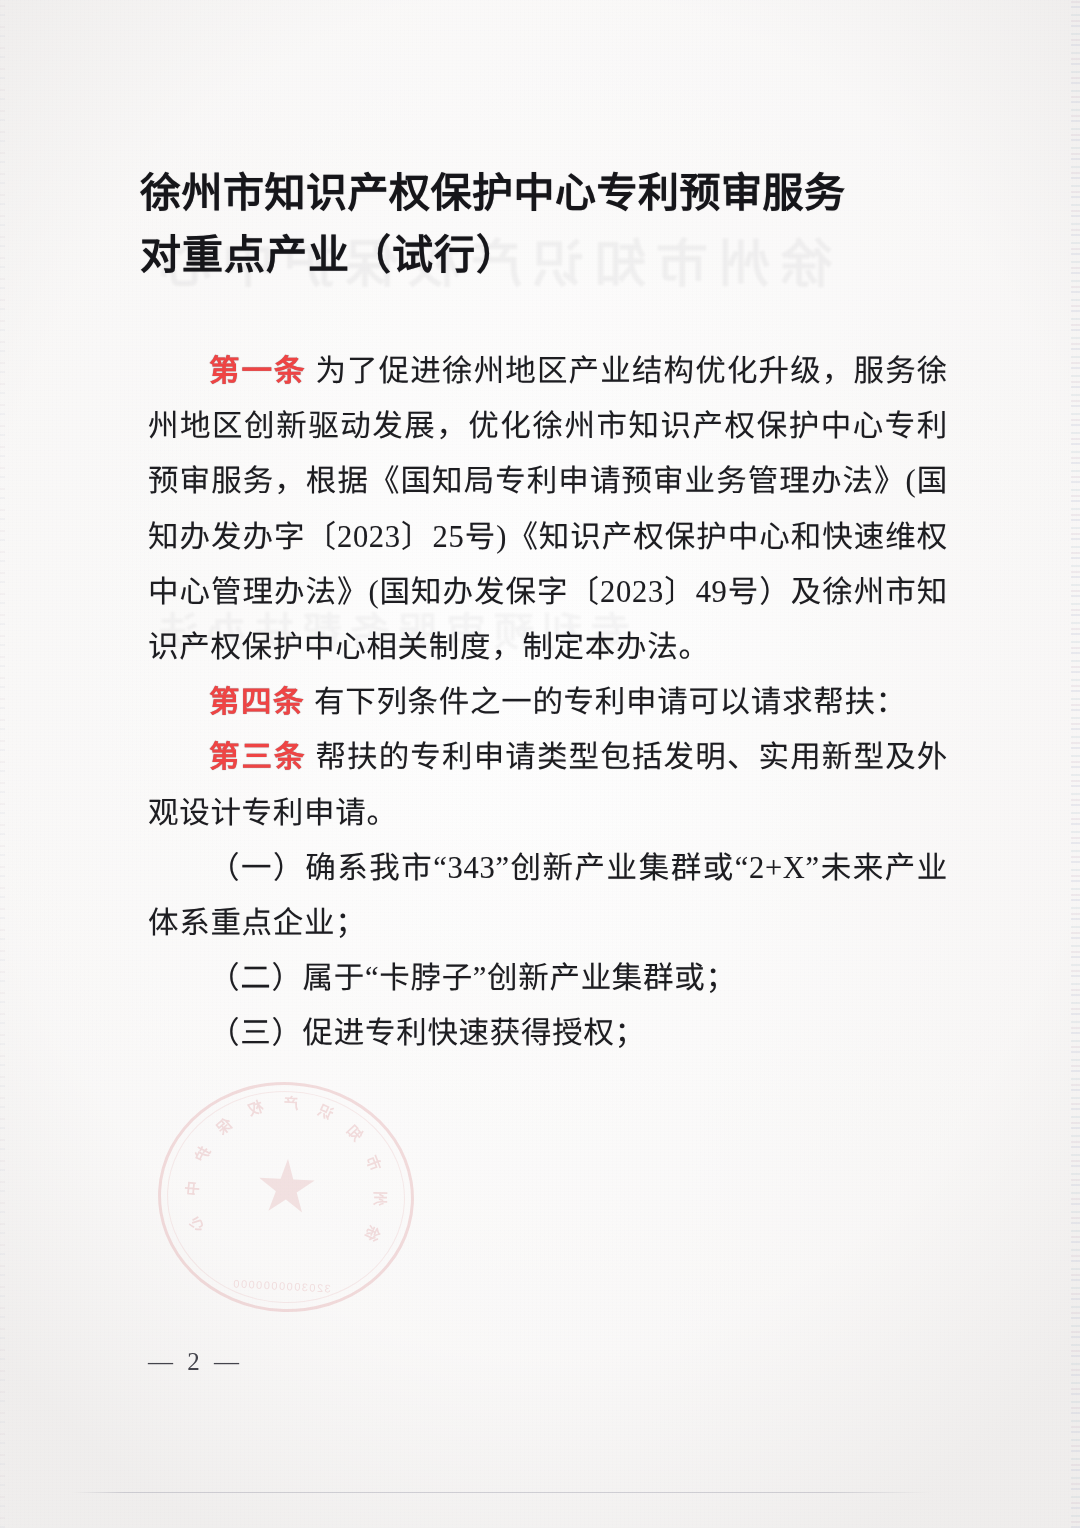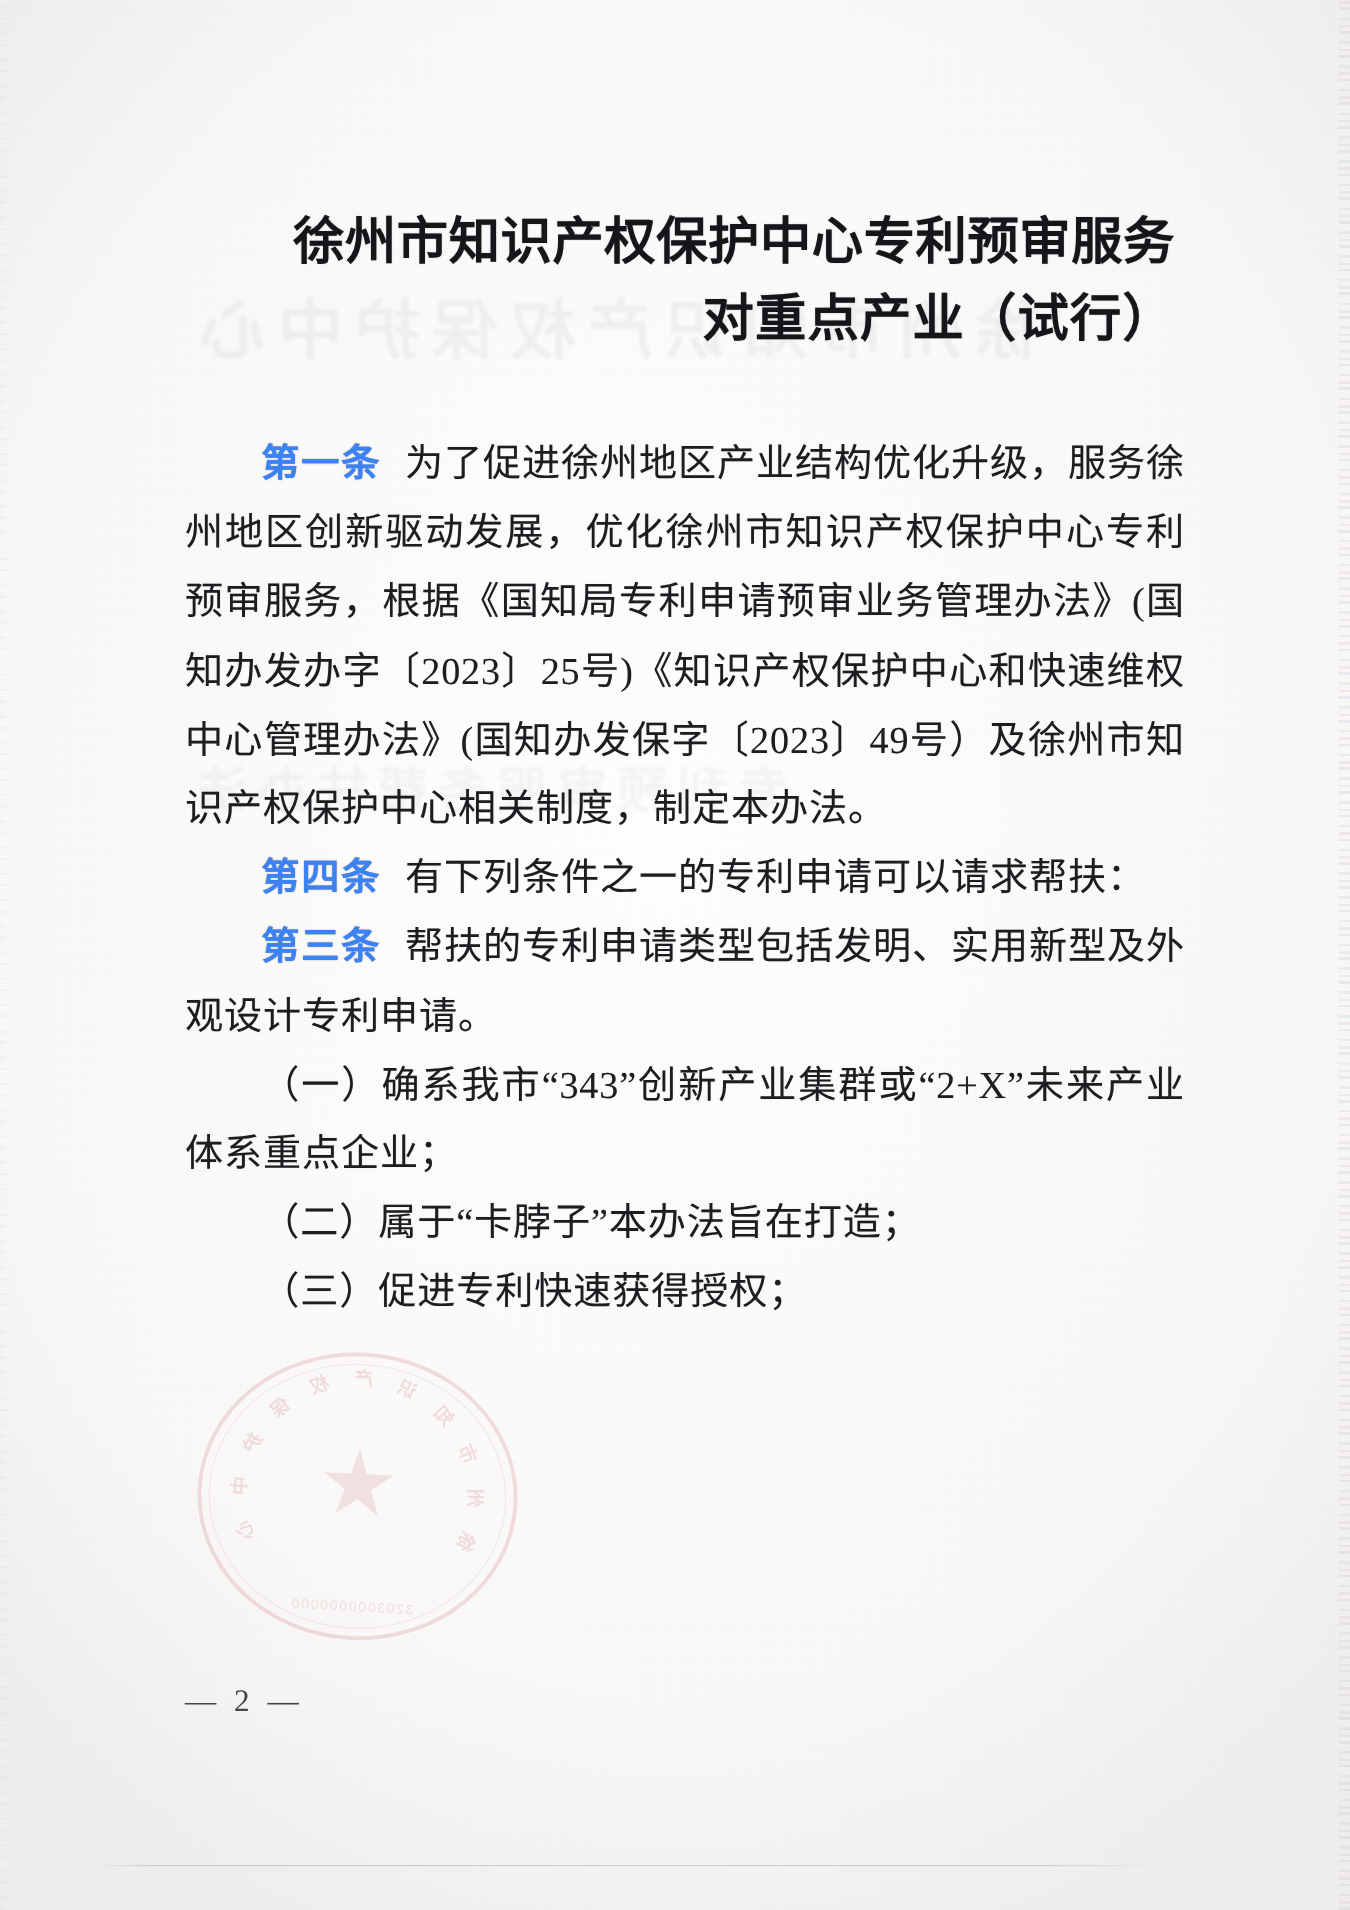--- a/index.html
+++ b/index.html
@@ -172,21 +172,21 @@
     top: 0;
     width: 1080px;
     height: 1528px;
   }
 
   .doc-title {
     position: absolute;
     left: 140px;
     top: 162px;
     width: 800px;
-    text-align: right;
+    text-align: left;
     font-family: "Liberation Serif", "DejaVu Serif", serif;
     font-weight: 700;
     font-size: 41px;
     line-height: 62px;
     letter-spacing: 0.5px;
     color: #16161a;
     text-shadow: 0 0 0.9px rgba(30,30,38,0.45);
   }
   .doc-title .tline { display: block; }
   .doc-title .tline2 { letter-spacing: 1px; }
@@ -208,22 +208,22 @@
     color: #1d1d21;
     text-shadow: 0 0 0.7px rgba(35,35,45,0.30);
     font-family: "Liberation Serif", "DejaVu Serif", serif;
   }
   p.para.indent  { text-indent: 61px; }
   p.para.indent2 { text-indent: 61px; }
 
   .artno {
     font-weight: 700;
     letter-spacing: 1.5px;
-    margin-right: 19px;
-    color: #3b82f6;
+    margin-right: 9px;
+    color: #ef4444;
     text-shadow: 0 0 1px rgba(25,25,35,0.55);
   }
 
   .page-number {
     position: absolute;
     left: 148px;
     top: 1348px;
     font-family: "Liberation Serif", "DejaVu Serif", serif;
     font-size: 25px;
     letter-spacing: 4px;
@@ -279,21 +279,21 @@
 
       <p class="para indent">
         <span class="artno">第四条</span><span>有下列条件之一的专利申请可以请求帮扶：</span>
       </p>
 
       <p class="para indent">
         <span class="artno">第三条</span><span>帮扶的专利申请类型包括发明、实用新型及外观设计专利申请。</span>
       </p>
 
       <p class="para indent2">（一）确系我市“343”创新产业集群或“2+X”未来产业体系重点企业；</p>
-      <p class="para indent2">（二）属于“卡脖子”本办法旨在打造；</p>
+      <p class="para indent2">（二）属于“卡脖子”创新产业集群或；</p>
       <p class="para indent2">（三）促进专利快速获得授权；</p>
 
     </div>
 
     <div class="page-number">— 2 —</div>
   </div>
 
   <div class="scan-edge-right"></div>
   <div class="scan-edge-left"></div>
   <div class="scan-line-bottom"></div>

